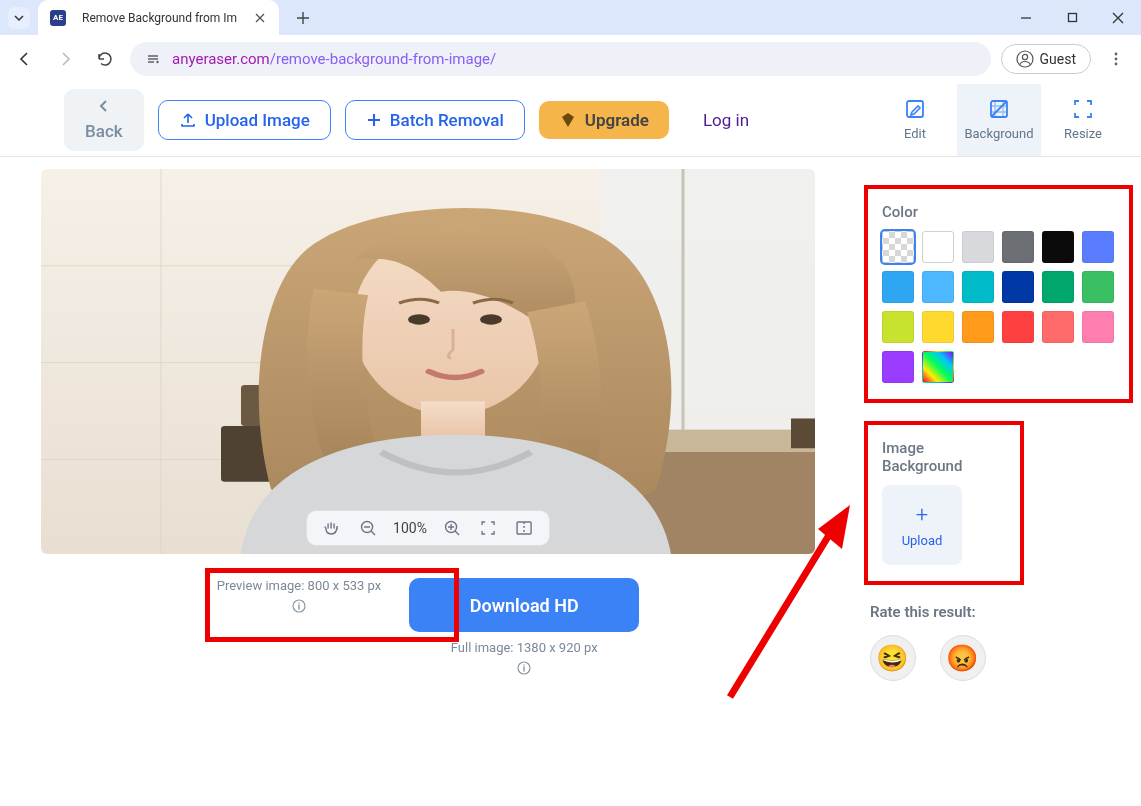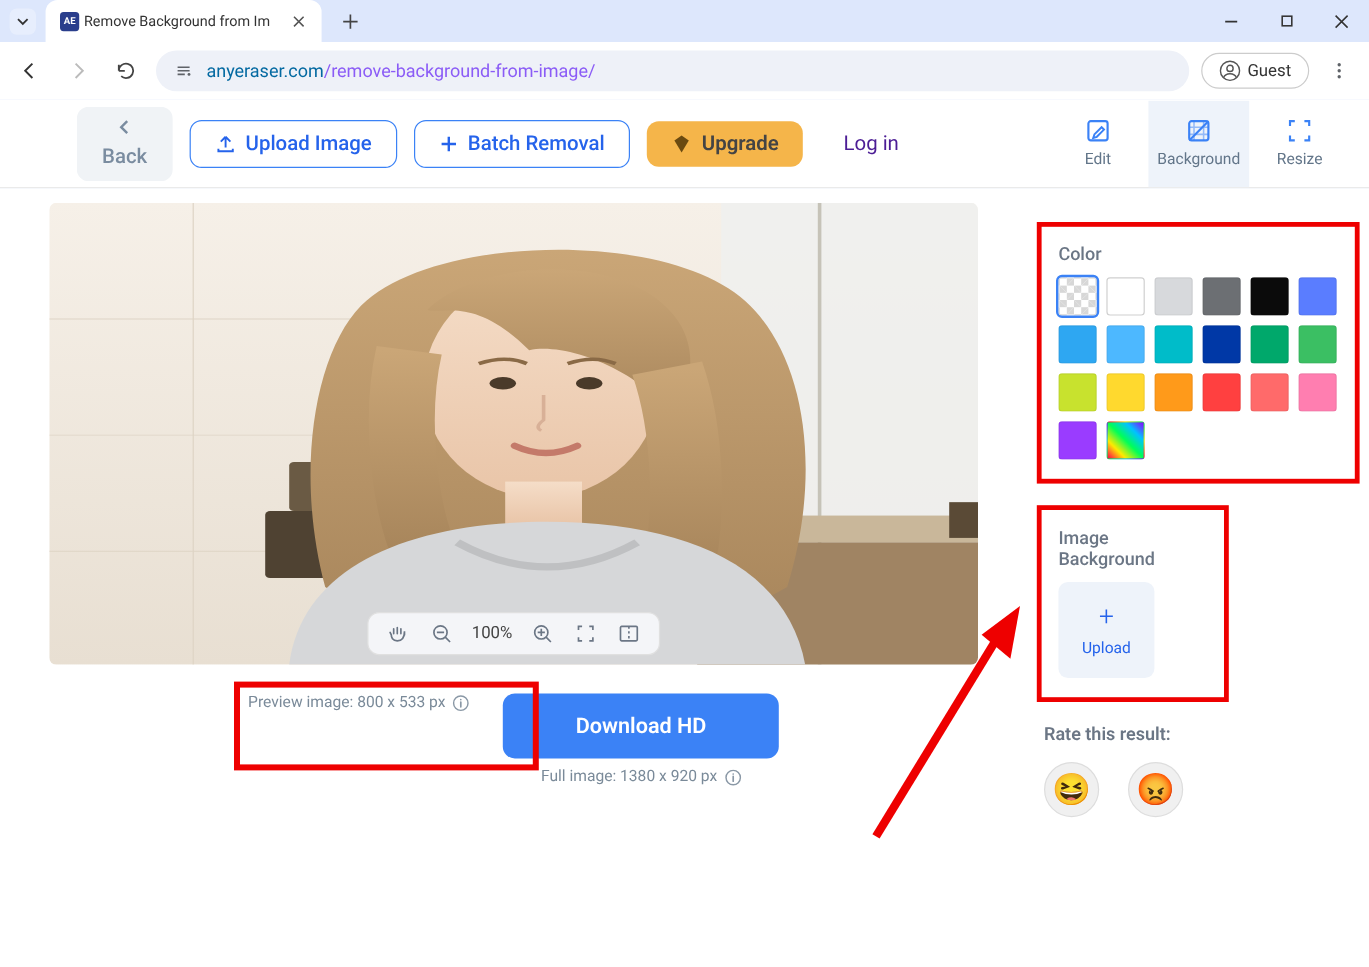--- a/index.html
+++ b/index.html
@@ -1,36 +1,36 @@
 <!DOCTYPE html>
 <html><head>
 <meta charset="utf-8">
 <style>
   * { box-sizing: border-box; margin: 0; padding: 0; }
   body { font-family: -apple-system, BlinkMacSystemFont, "Segoe UI", Roboto, Arial, sans-serif; background: #dde7fc; overflow: hidden; width: 1141px; height: 806px; }
   
   
   .titlebar { height: 35px; background: #dde7fc; display: flex; align-items: center; padding-left: 8px; position: relative; }
   .titlebar-dropdown { width: 22px; height: 22px; border-radius: 6px; background: rgba(255,255,255,0.3); display: flex; align-items: center; justify-content: center; margin-right: 8px; cursor: pointer; }
-  .tab { height: 35px; background: #fff; border-radius: 10px 10px 0 0; display: flex; align-items: center; padding: 0 12px; gap: 4px; min-width: 230px; position: relative; }
+  .tab { height: 35px; background: #fff; border-radius: 10px 10px 0 0; display: flex; align-items: center; padding: 0 12px; gap: 16px; min-width: 230px; position: relative; }
   .tab-favicon { width: 16px; height: 16px; background: #2a3e8c; border-radius: 3px; color: #fff; font-size: 8px; font-weight: bold; display: flex; align-items: center; justify-content: center; }
   .tab-title { font-size: 12px; color: #333; flex: 1; white-space: nowrap; overflow: hidden; }
   .tab-close { width: 14px; height: 14px; display: flex; align-items: center; justify-content: center; cursor: pointer; }
   .newtab-btn { width: 28px; height: 28px; display: flex; align-items: center; justify-content: center; margin-left: 10px; cursor: pointer; border-radius: 50%; }
   .window-controls { position: absolute; right: 0; top: 0; display: flex; height: 35px; }
   .win-btn { width: 46px; height: 35px; display: flex; align-items: center; justify-content: center; cursor: pointer; }
 
   
   .addressbar-row { height: 48px; background: #fff; display: flex; align-items: center; padding: 0 10px; gap: 10px; }
   .nav-btn { width: 30px; height: 30px; display: flex; align-items: center; justify-content: center; cursor: pointer; color: #5f6368; border-radius: 50%; }
   .nav-btn.disabled { color: #bbb; }
   .addressbar { flex: 1; height: 34px; background: #eef1f8; border-radius: 17px; display: flex; align-items: center; padding: 0 14px; gap: 10px; }
   .site-icon { width: 18px; height: 18px; color: #5f6368; display:flex; align-items:center; justify-content:center; }
   .url-text { font-size: 15px; color: #202124; }
-  .url-text .host { color: #0369a1; }
+  .url-text .host { color: #a21caf; }
   .url-text .path { color: #8b5cf6; }
   .guest-btn { display: flex; align-items: center; gap: 6px; border: 1px solid #ccc; border-radius: 18px; padding: 5px 14px; cursor: pointer; font-size: 14px; color: #333; }
   .menu-btn { width: 30px; height: 30px; display: flex; align-items: center; justify-content: center; cursor: pointer; color: #5f6368; }
 
   
   .app-toolbar { height: 74px; background: #fff; border-bottom: 1px solid #e5e5e5; display: flex; align-items: center; padding: 0 16px; gap: 16px; }
   .left-tools { display: flex; align-items: center; gap: 14px; padding-left: 48px; }
   .btn { display: flex; align-items: center; gap: 8px; padding: 9px 20px; border-radius: 10px; font-size: 17px; font-weight: 500; cursor: pointer; border: 1.5px solid transparent; white-space: nowrap; }
   .btn.back { background: #f0f3f6; color: #7a8ca0; font-weight: 500; flex-direction: column; }
   .btn.upload { border-color: #3b82f6; color: #2563eb; background: #fff; }
@@ -49,21 +49,21 @@
   .canvas-img { width: 100%; height: 100%; display: block; }
   .floating-controls { position: absolute; bottom: 8px; left: 50%; transform: translateX(-50%); background: rgba(245,247,250,0.95); border-radius: 10px; display: flex; align-items: center; gap: 14px; padding: 6px 14px; border:1px solid #e0e0e0; }
   .fc-btn { width: 22px; height: 22px; display: flex; align-items: center; justify-content: center; color: #6b7685; cursor: pointer; }
   .fc-zoom { font-size: 14px; color: #444; }
 
   .download-row { display: flex; gap: 28px; margin-top: 24px; }
   .dl-wrap { display: flex; flex-direction: column; align-items: center; gap: 8px; }
   .download-btn { width: 230px; height: 54px; border-radius: 10px; display: flex; align-items: center; justify-content: center; font-size: 18px; font-weight: 600; cursor: pointer; }
   .download-btn.outline { border: 1.5px solid #3b82f6; color: #2563eb; background: #fff; }
   .download-btn.filled { background: #3b82f6; color: #fff; }
-  .dl-cap { font-size: 13px; color: #7a8a99; display: flex; align-items: center; gap: 6px; }
+  .dl-cap { font-size: 13px; color: #7a8a99; display: flex; align-items: center; gap: 6px; flex-direction: column; }
   .red-border-1 { position: absolute; border: 5px solid #e00; pointer-events: none; }
 
   
   .side-col { width: 285px; padding: 28px 0 0 0; }
   .panel { margin: 0 8px 18px 8px; padding: 14px 14px 16px 14px; }
   .panel.annot { border: 4px solid #e00; }
   .panel-title { font-size: 15px; color: #6b7685; font-weight: 500; margin-bottom: 10px; }
   .color-grid { display: grid; grid-template-columns: repeat(6, 32px); gap: 8px; }
   .swatch { width: 32px; height: 32px; border-radius: 3px; cursor: pointer; border: 1px solid rgba(0,0,0,0.06); }
   .swatch.selected { outline: 2px solid #3b82f6; outline-offset: 0; }

